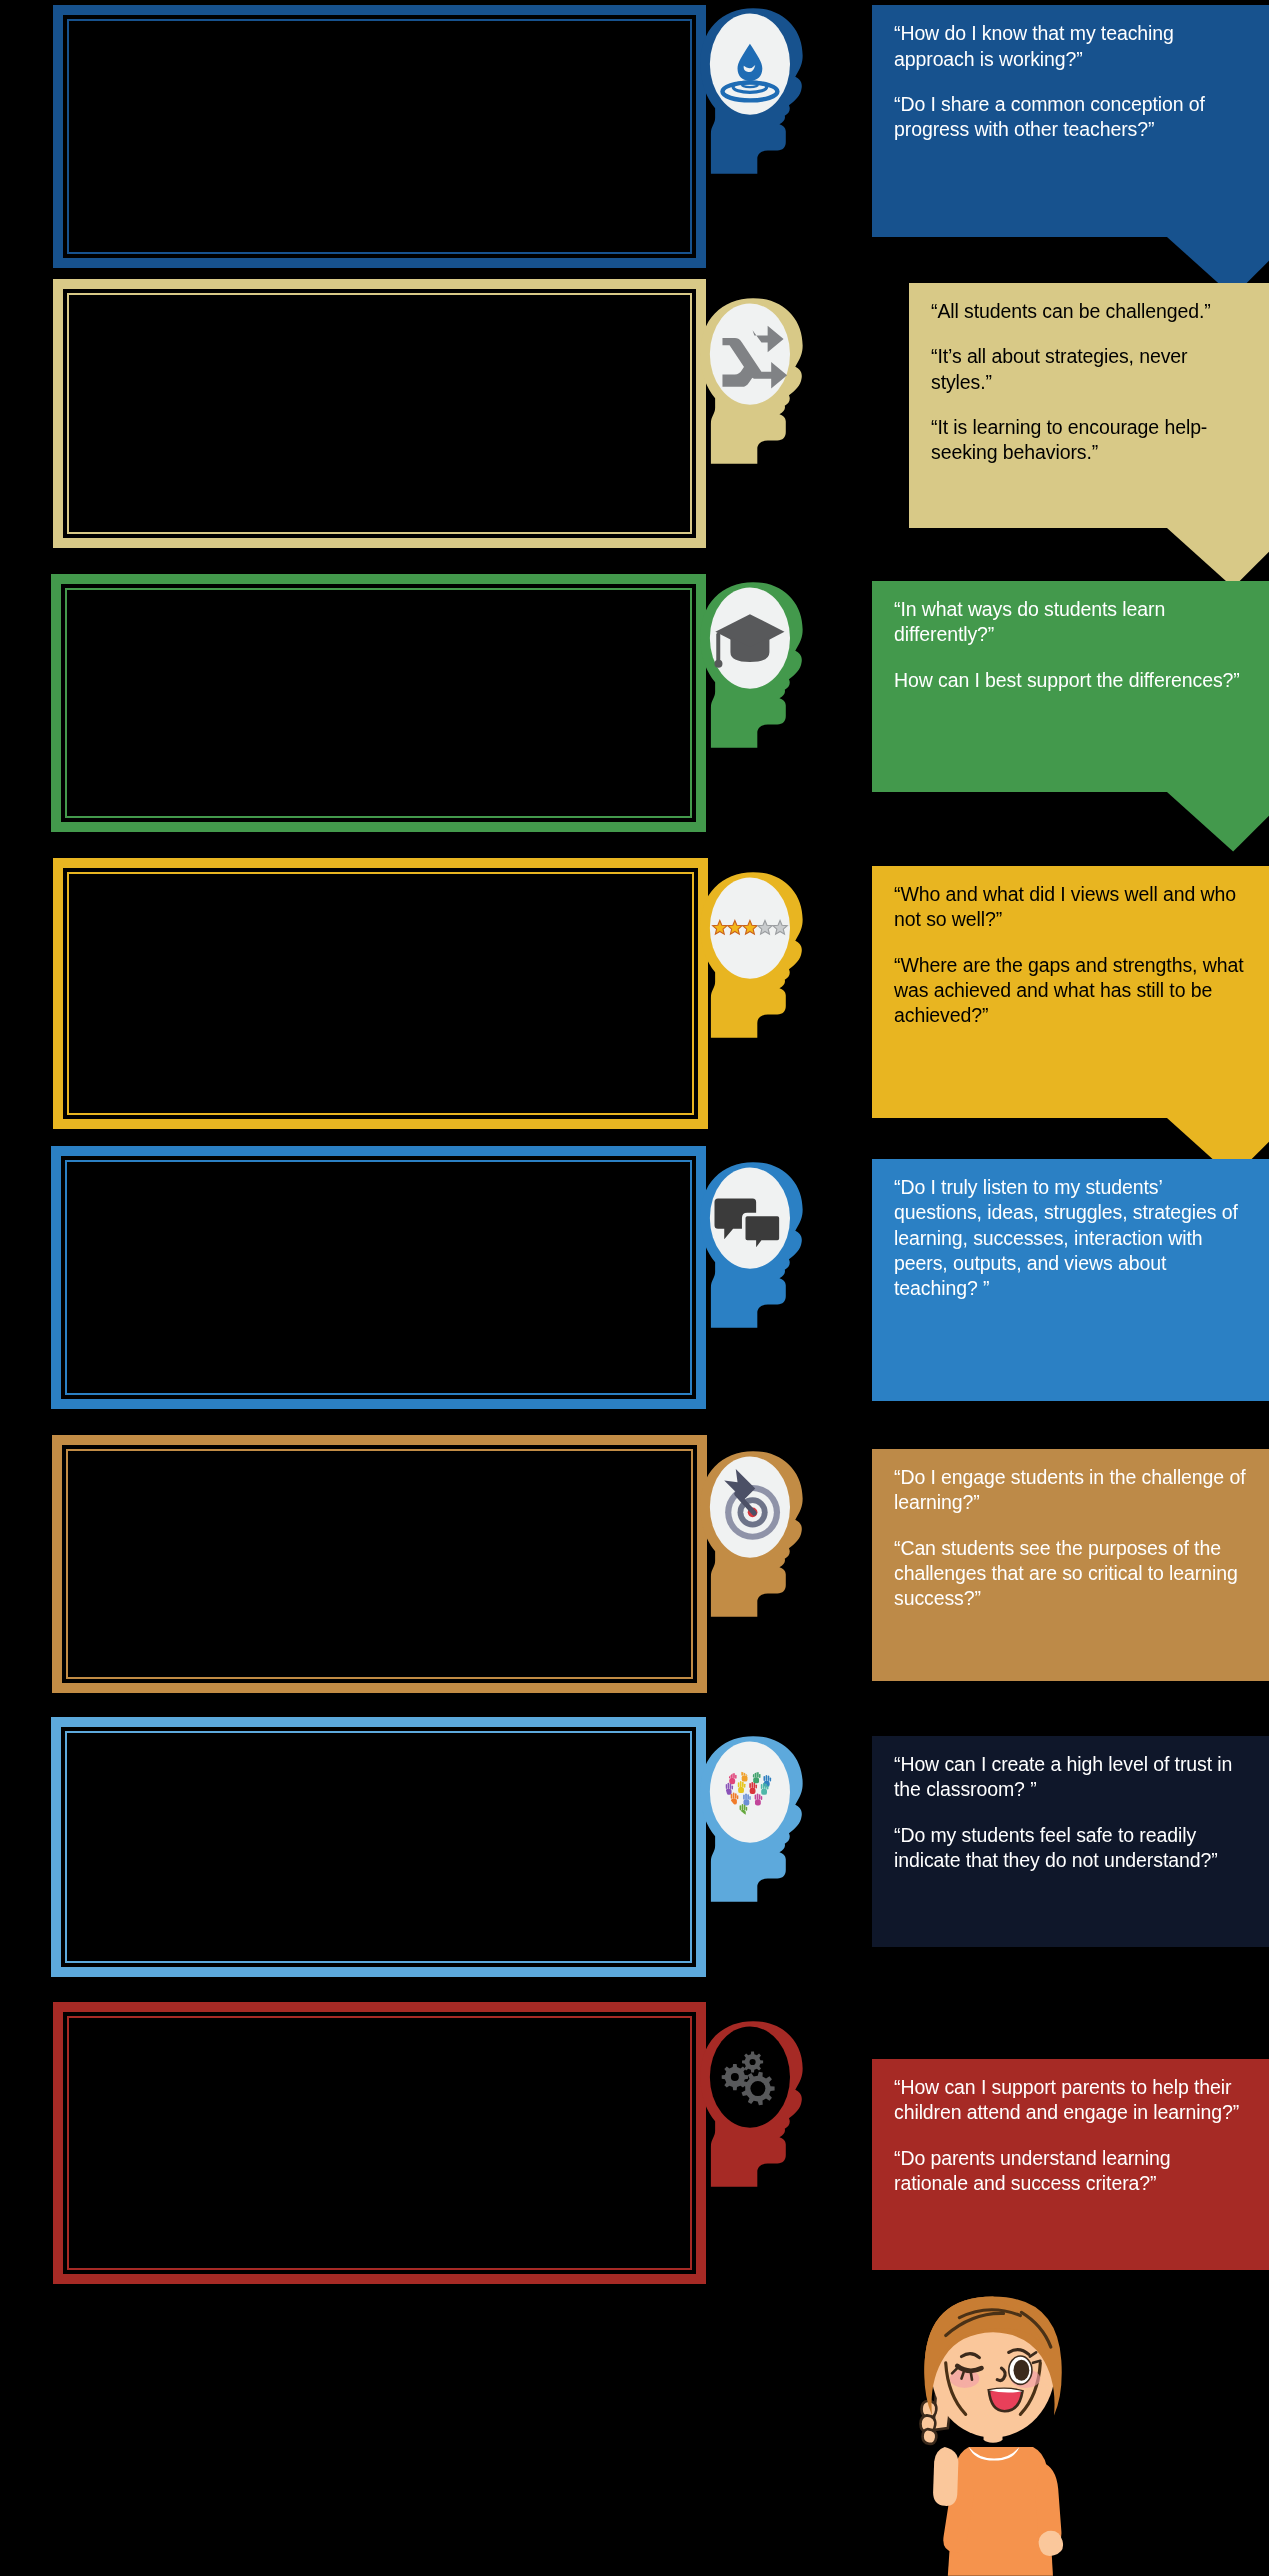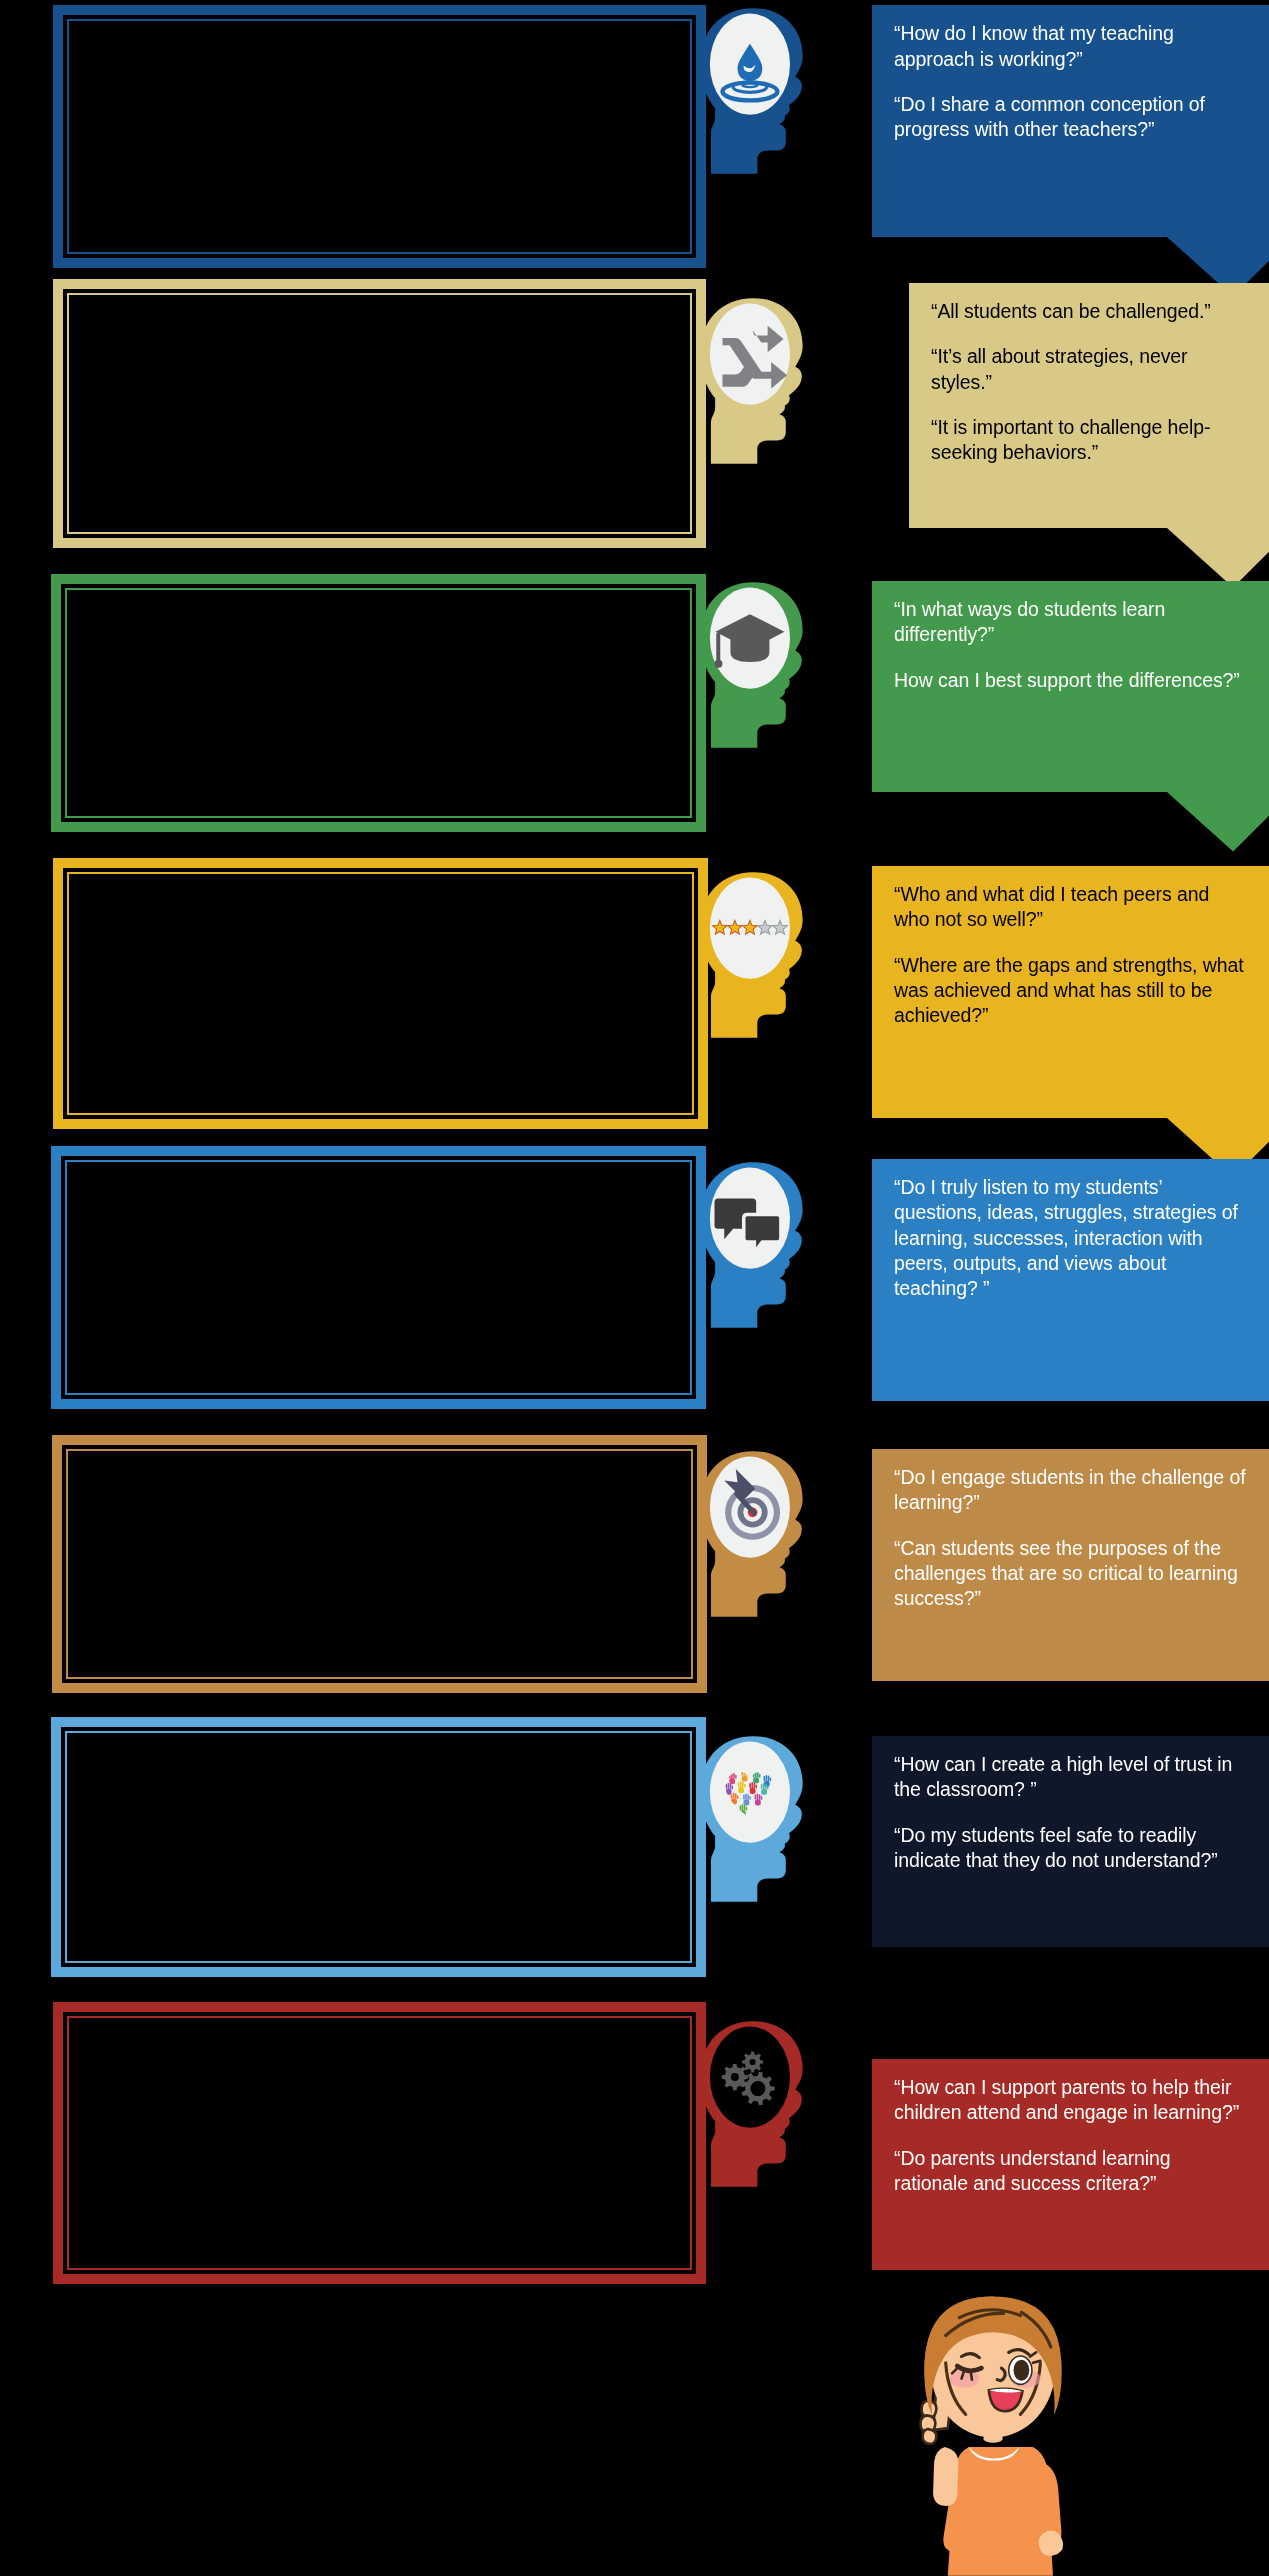--- a/index.html
+++ b/index.html
@@ -461,42 +461,42 @@
         <div class="bubble-tail" style="left: 295px; top: 232px;">
           <svg viewBox="0 0 240 115" preserveAspectRatio="none">
             <polygon points="0,0 240,0 126,112" fill="#17528e"></polygon>
           </svg>
         </div>
       </div>
       <div class="bubble" style="top: 283px; padding-left: 37px;">
         <div class="bubble-body" style="background: rgb(216, 201, 135); color: rgb(0, 0, 0); min-height: 245px;">
           <p>“All students can be challenged.”</p>
           <p>“It’s all about strategies, never styles.”</p>
-          <p>“It is important to challenge help-seeking behaviors.”</p>
+          <p>“It is learning to encourage help-seeking behaviors.”</p>
         </div>
         <div class="bubble-tail" style="left: 295px; top: 245px;">
           <svg viewBox="0 0 240 115" preserveAspectRatio="none">
             <polygon points="0,0 240,0 126,112" fill="#d8c987"></polygon>
           </svg>
         </div>
       </div>
       <div class="bubble" style="top: 581px;">
         <div class="bubble-body" style="background: rgb(67, 153, 76); color: rgb(255, 255, 255); min-height: 211px;">
           <p>“In what ways do students learn differently?”</p>
           <p>How can I best support the differences?”</p>
         </div>
         <div class="bubble-tail" style="left: 295px; top: 211px;">
           <svg viewBox="0 0 240 115" preserveAspectRatio="none">
             <polygon points="0,0 240,0 126,112" fill="#43994c"></polygon>
           </svg>
         </div>
       </div>
       <div class="bubble" style="top: 866px;">
         <div class="bubble-body" style="background: rgb(232, 181, 33); color: rgb(0, 0, 0); min-height: 252px;">
-          <p>“Who and what did I teach peers and who not so well?”</p>
+          <p>“Who and what did I views well and who not so well?”</p>
           <p>“Where are the gaps and strengths, what was achieved and what has still to be achieved?”</p>
         </div>
         <div class="bubble-tail" style="left: 295px; top: 252px;">
           <svg viewBox="0 0 240 115" preserveAspectRatio="none">
             <polygon points="0,0 240,0 126,112" fill="#e8b521"></polygon>
           </svg>
         </div>
       </div>
       <div class="bubble" style="top: 1159px;">
         <div class="bubble-body" style="background: rgb(43, 128, 196); color: rgb(255, 255, 255); min-height: 242px;">

